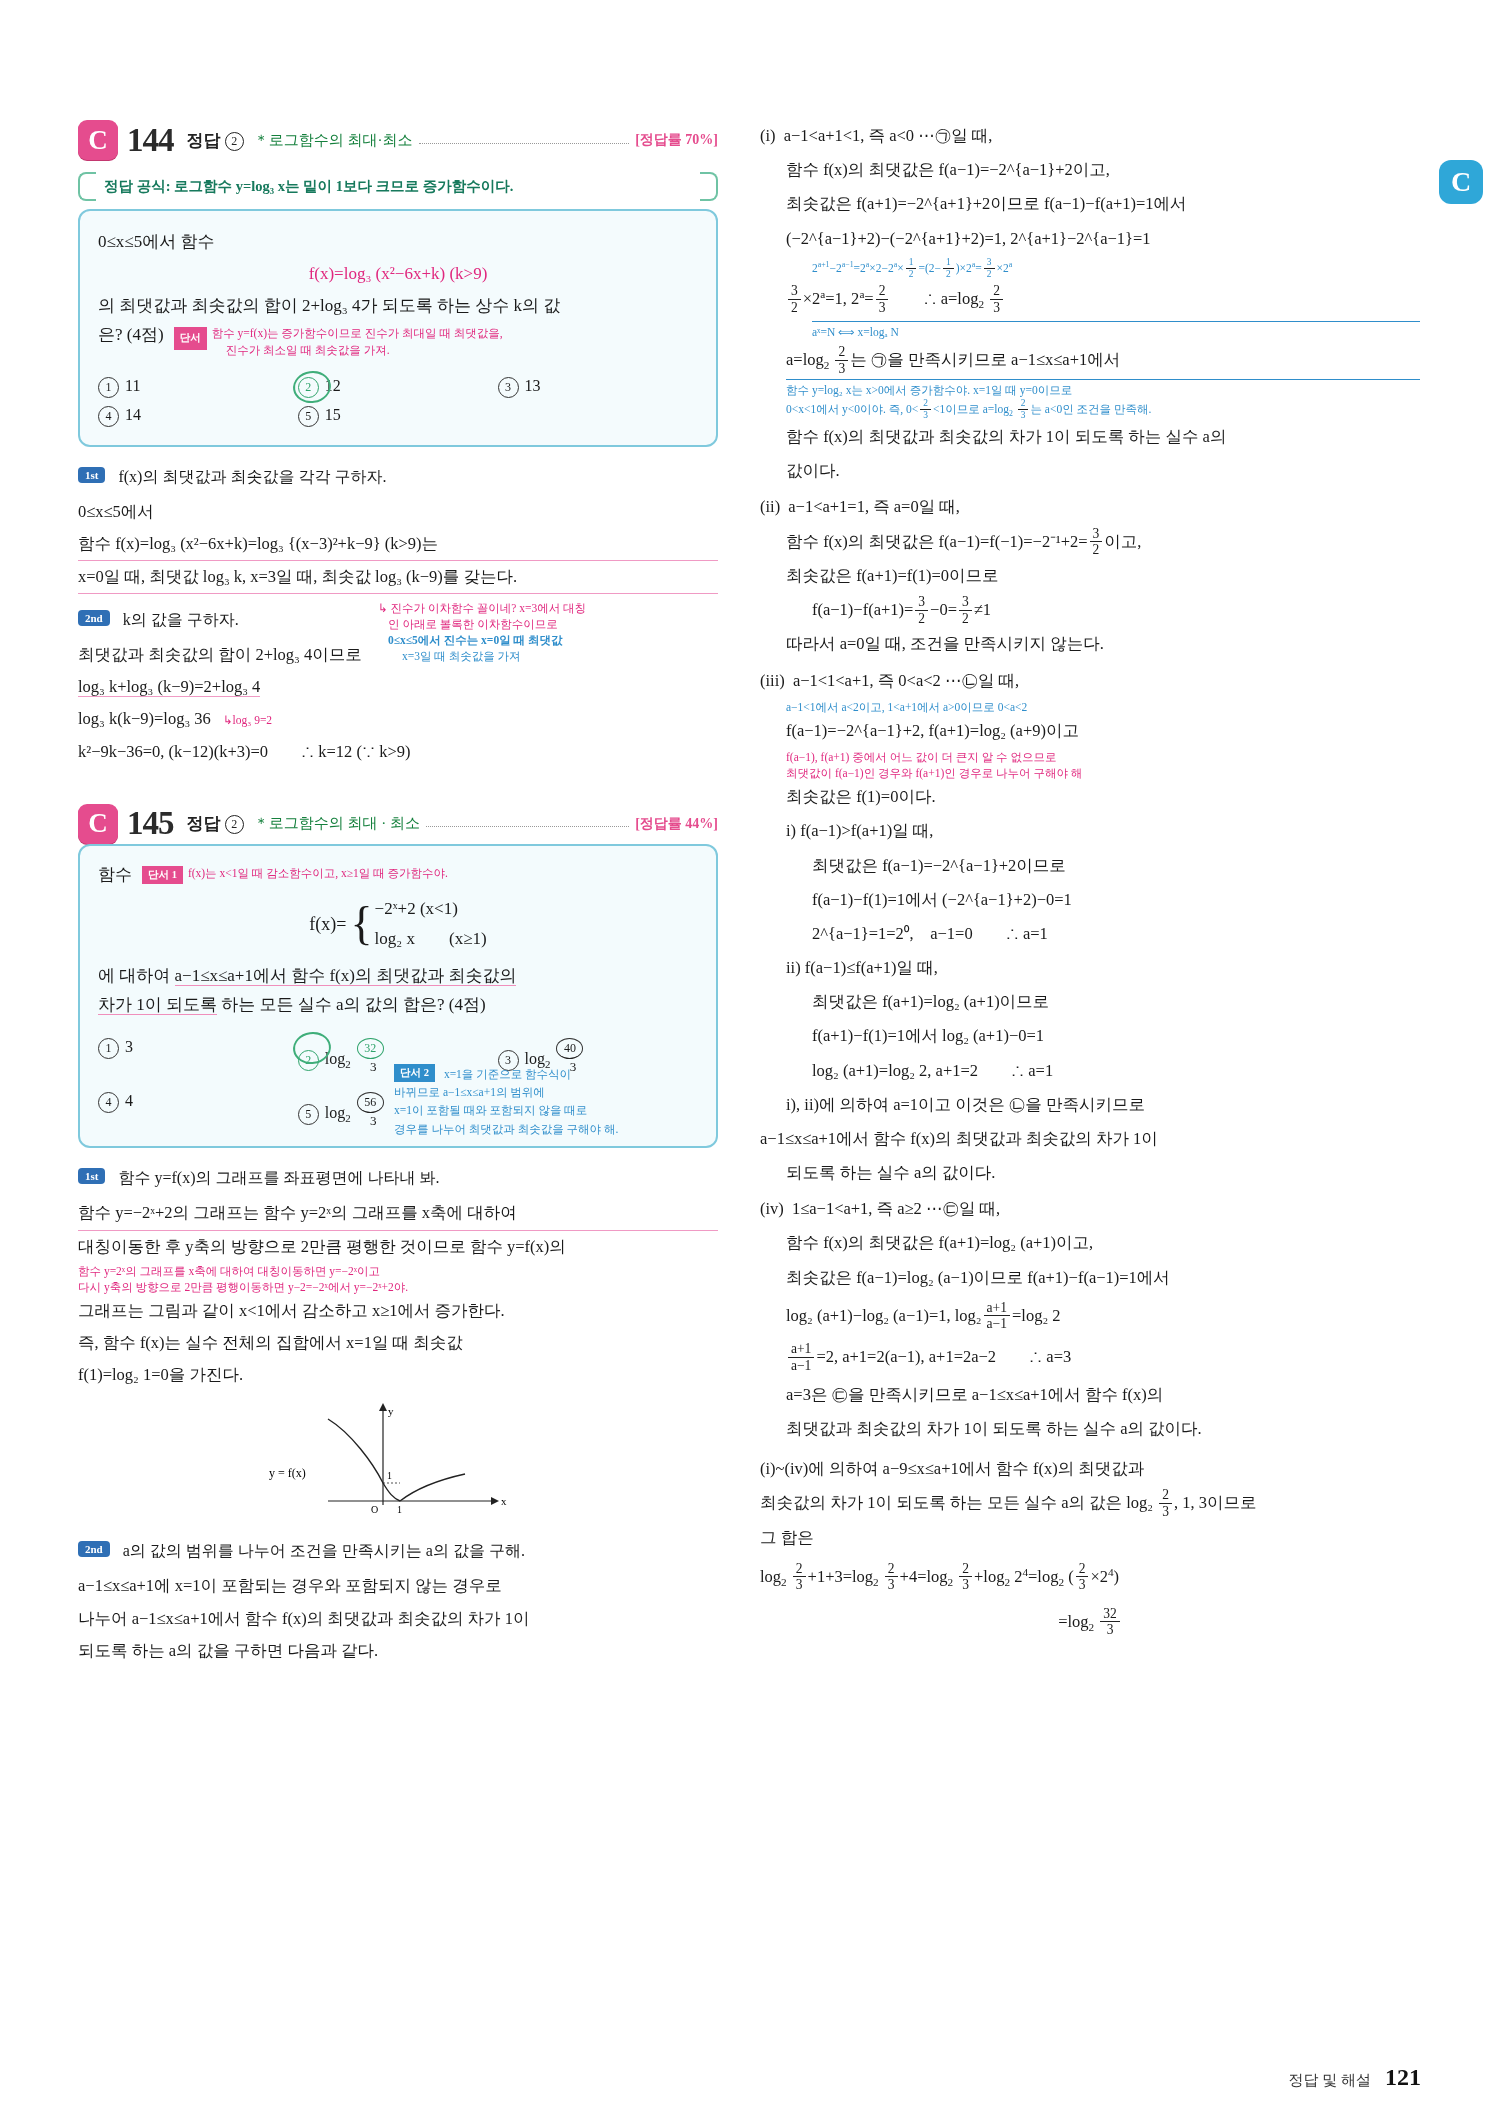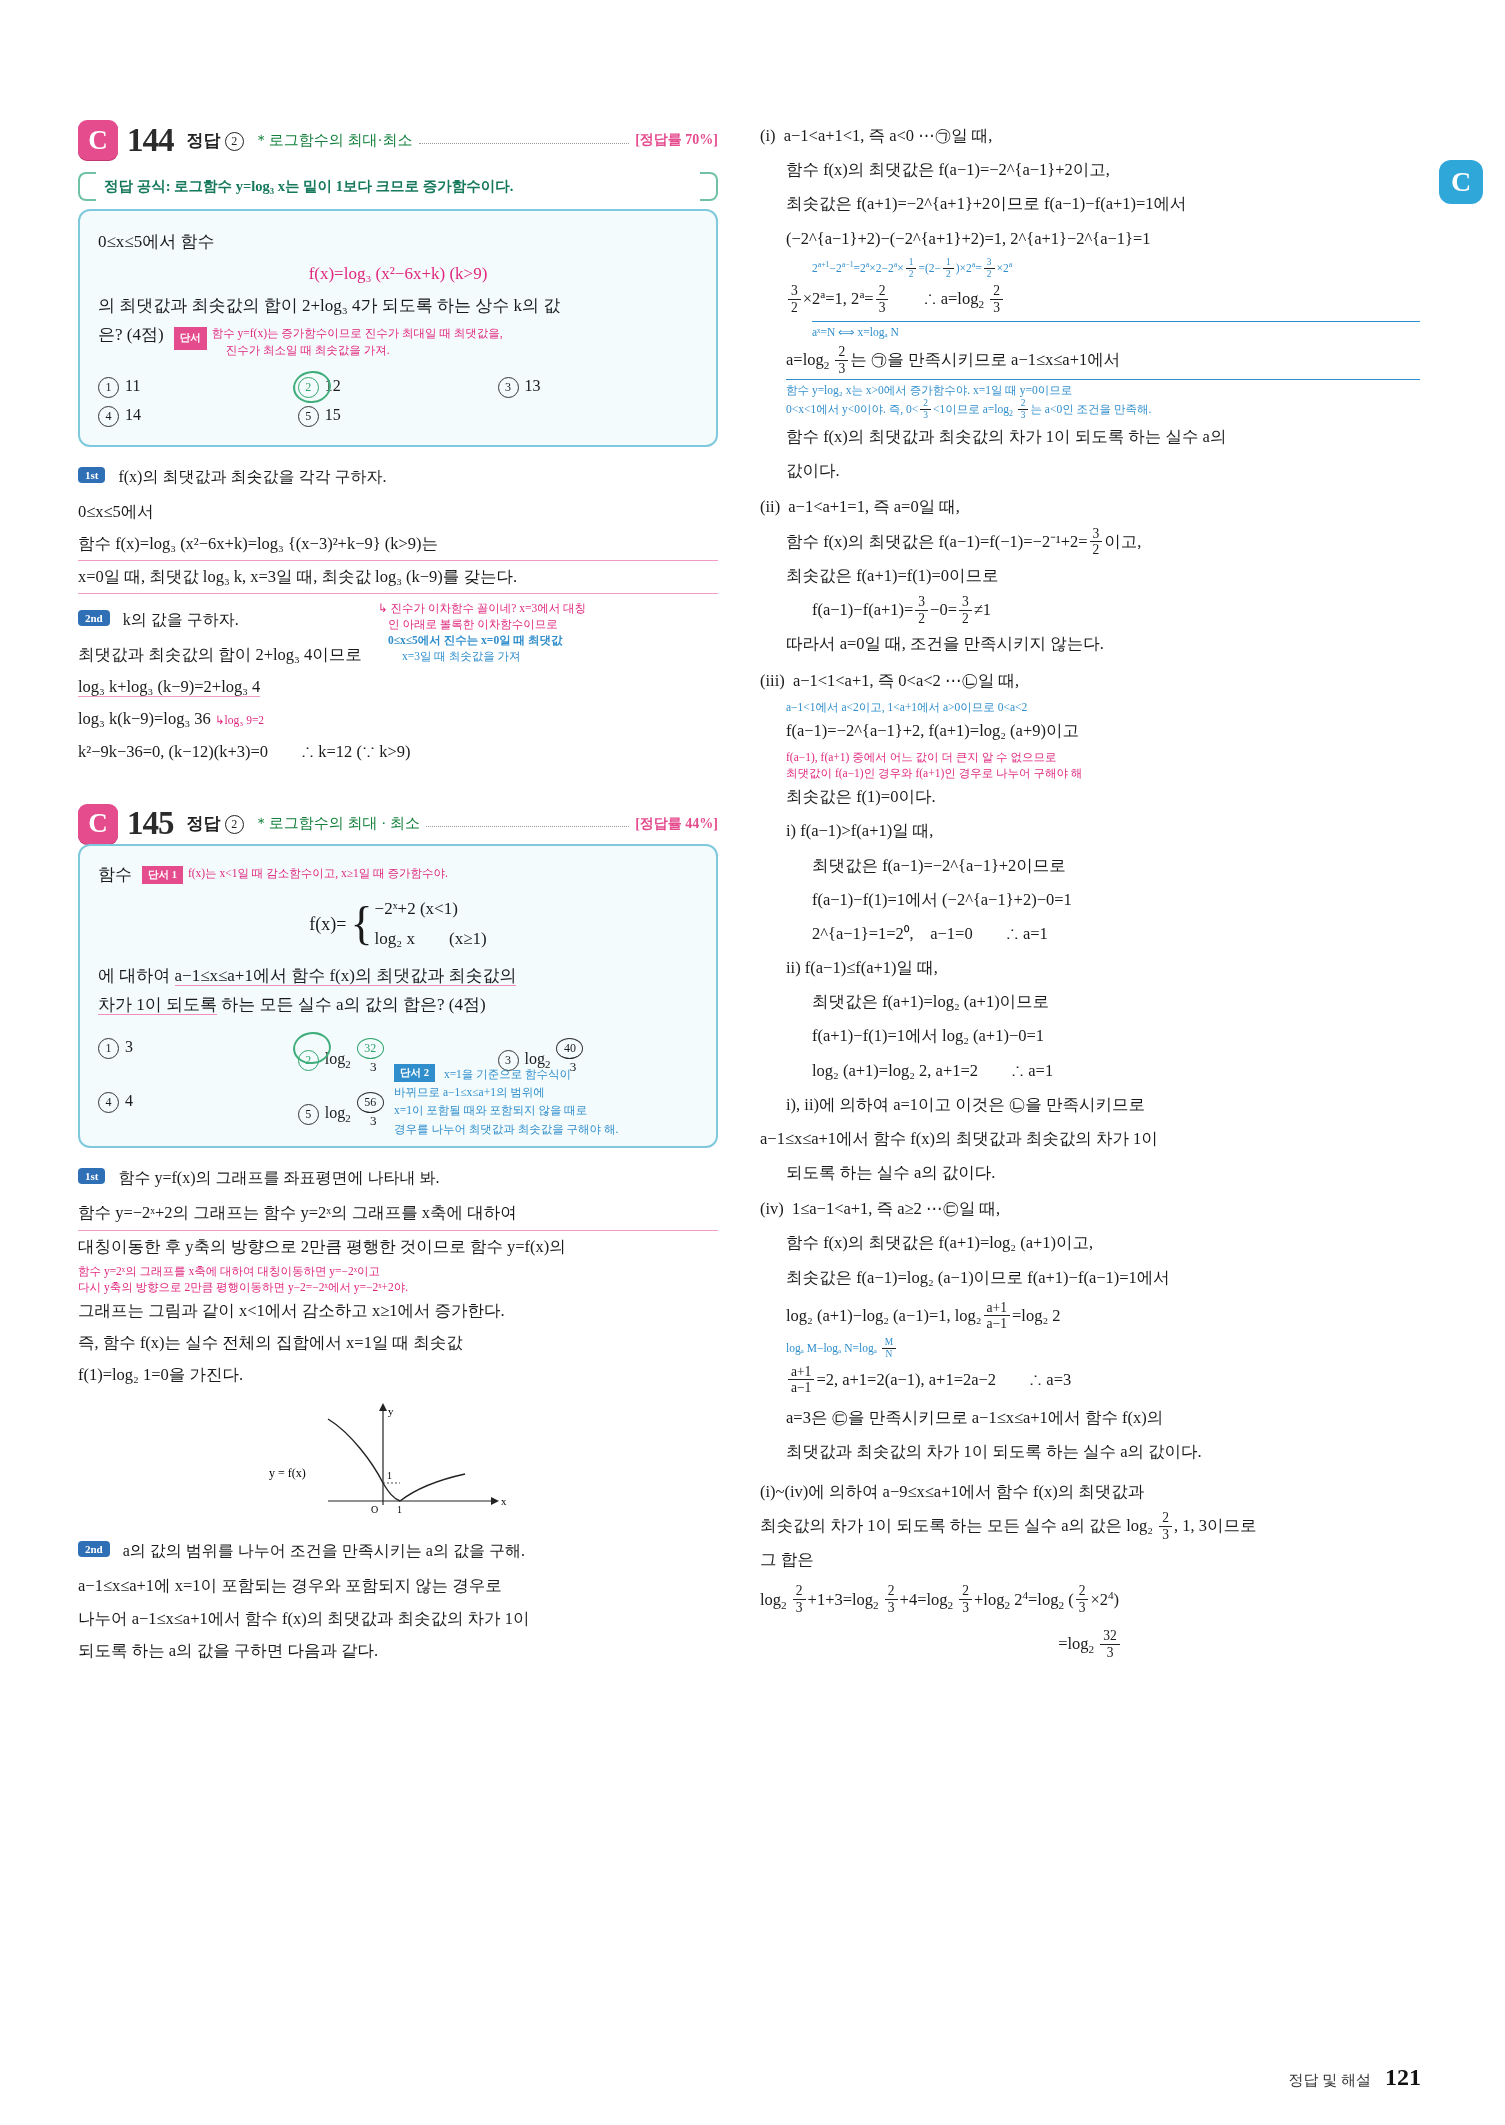--- a/index.html
+++ b/index.html
@@ -183,21 +183,21 @@
           <span class="small-note blue" style="margin-left:10px;display:inline-block;font-weight:bold;">0≤x≤5에서 진수는 x=0일 때 최댓값</span><br>
           <span class="small-note blue" style="margin-left:24px;display:inline-block;">x=3일 때 최솟값을 가져</span>
         </span>
       </div>
 
       <div class="sol">
         <div>최댓값과 최솟값의 합이 2+log₃ 4이므로</div>
         <div><span class="ul">log₃ k+log₃ (k−9)=2+log₃ 4</span></div>
         <div style="position:relative;">
           <span>log₃ k(k−9)=log₃ 36</span>
-          <span class="small-note" style="margin-left:0;">↳<span>log₃ 9=2</span></span>
+          <span class="small-note" style="margin-left:8px;">↳<span>log₃ 9=2</span></span>
         </div>
         <div>k²−9k−36=0, (k−12)(k+3)=0　　∴ k=12 (∵ k&gt;9)</div>
       </div>
     </div>
 
     <div style="margin-top:36px;">
       <div class="prob-head">
         <div class="badge-c">C</div>
         <div class="prob-num">145</div>
         <div class="prob-ans">
@@ -360,23 +360,20 @@
       <span class="case-label">(iv)</span>
       <span>1≤a−1&lt;a+1, 즉 a≥2 ⋯㉢일 때,</span>
     </div>
     <div class="case ind">함수 f(x)의 최댓값은 f(a+1)=log₂ (a+1)이고,</div>
     <div class="case ind">최솟값은 f(a−1)=log₂ (a−1)이므로 f(a+1)−f(a−1)=1에서</div>
     <div class="case ind" style="line-height:2.4;">
       <span class="ul">
         <span>log₂ (a+1)−log₂ (a−1)=1, log₂</span><span class="frac"><span class="n">a+1</span><span class="d">a−1</span></span><span>=log₂ 2</span>
       </span>
     </div>
-    <div class="small-note blue ind">
-      <span>logₐ M−logₐ N=logₐ</span> <span class="frac"><span class="n">M</span><span class="d">N</span></span>
-    </div>
     <div class="case ind" style="line-height:2.4;">
       <span class="frac"><span class="n">a+1</span><span class="d">a−1</span></span><span>=2, a+1=2(a−1), a+1=2a−2　　∴ a=3</span>
     </div>
     <div class="case ind">a=3은 ㉢을 만족시키므로 a−1≤x≤a+1에서 함수 f(x)의</div>
     <div class="case ind">최댓값과 최솟값의 차가 1이 되도록 하는 실수 a의 값이다.</div>
 
     <div class="case" style="margin-top:8px;">(i)~(iv)에 의하여 a−9≤x≤a+1에서 함수 f(x)의 최댓값과</div>
     <div class="case">
       <span>최솟값의 차가 1이 되도록 하는 모든 실수 a의 값은 log₂</span> <span class="frac"><span class="n">2</span><span class="d">3</span></span><span>, 1, 3이므로</span>
     </div>

